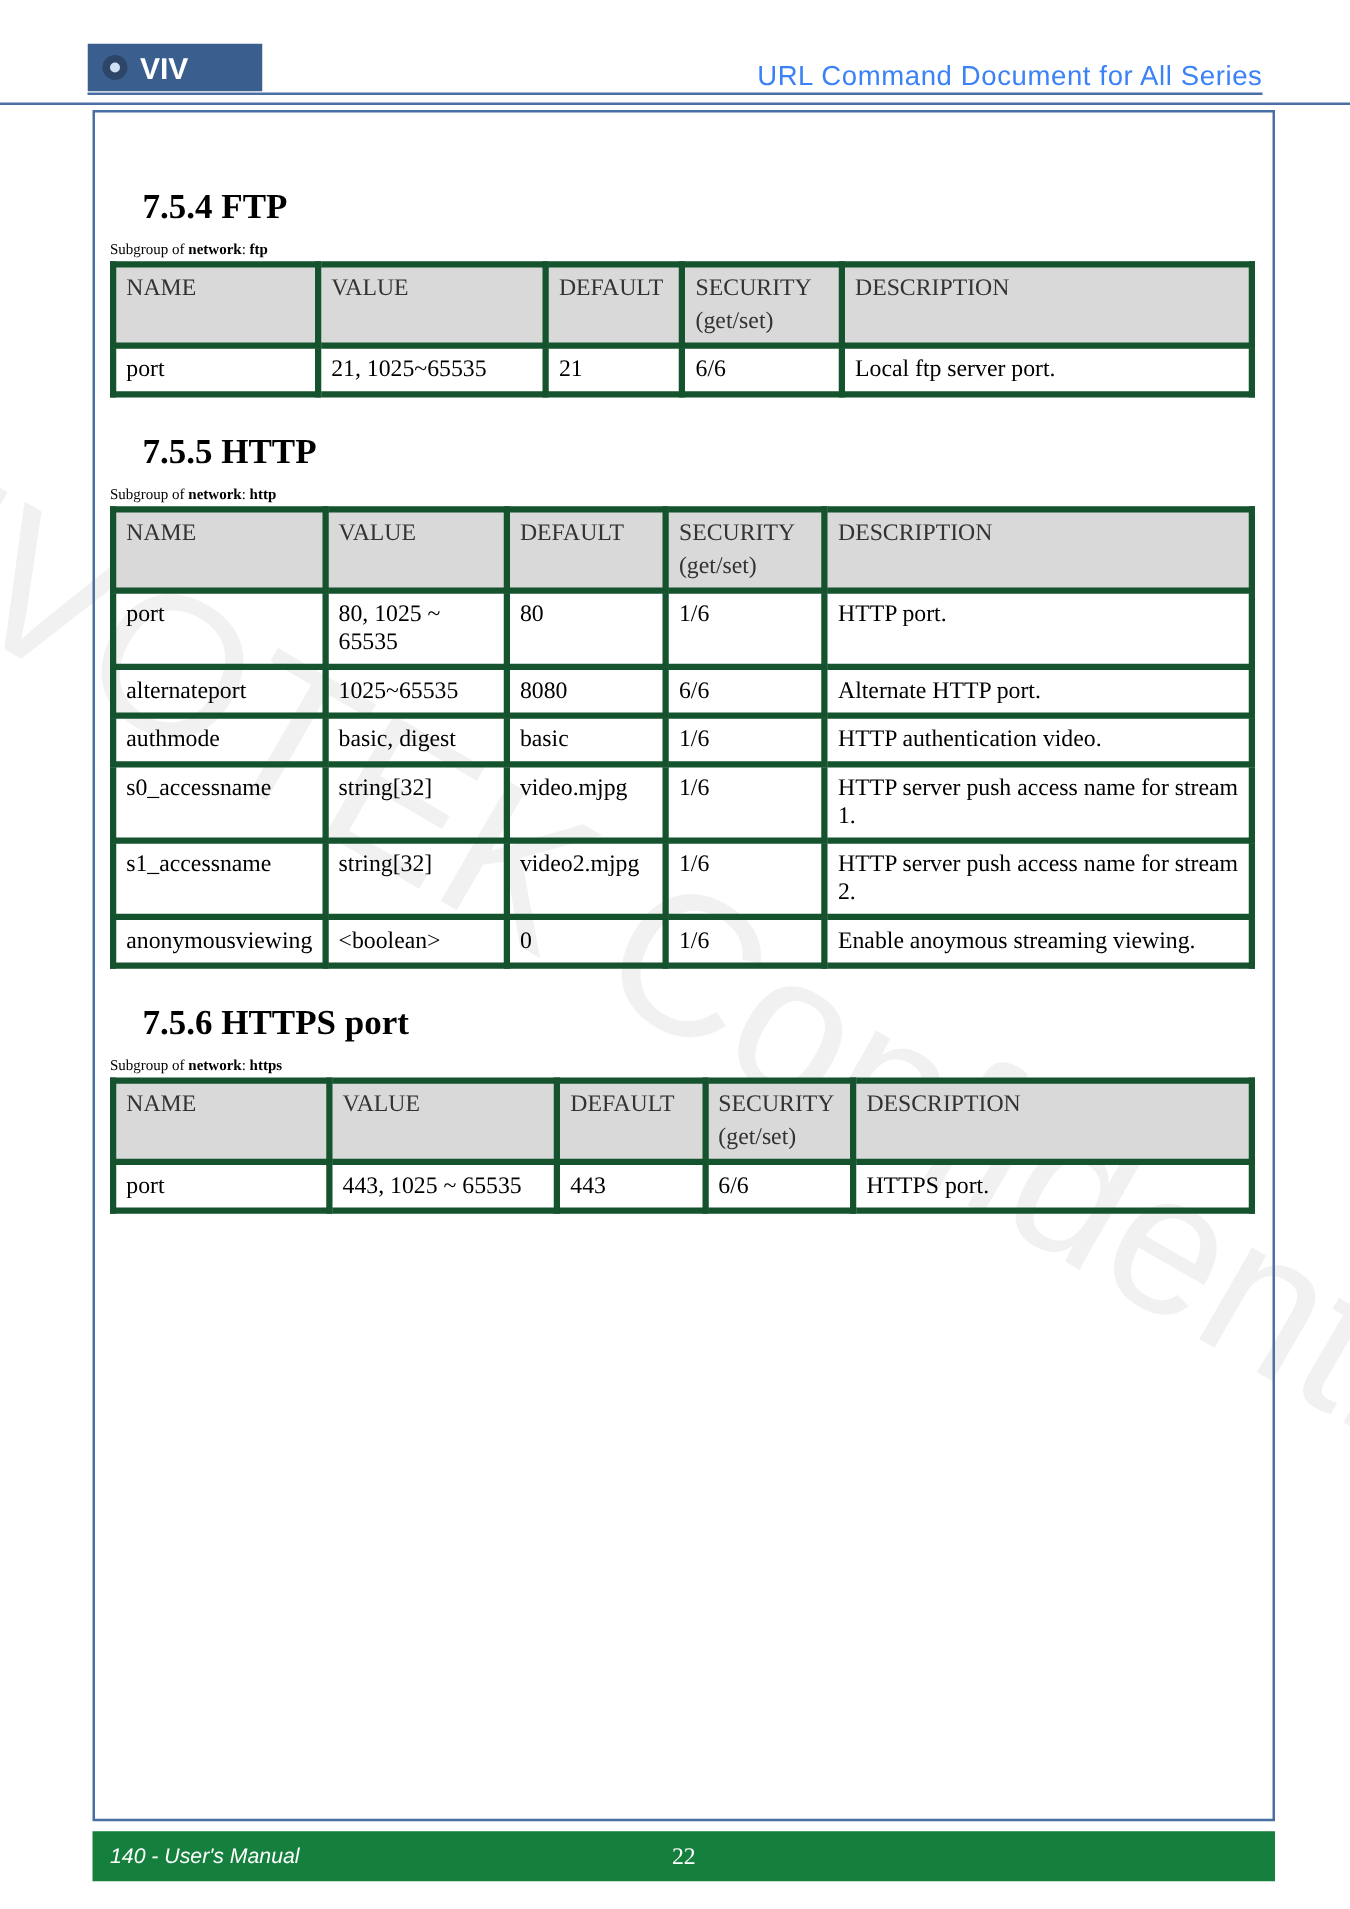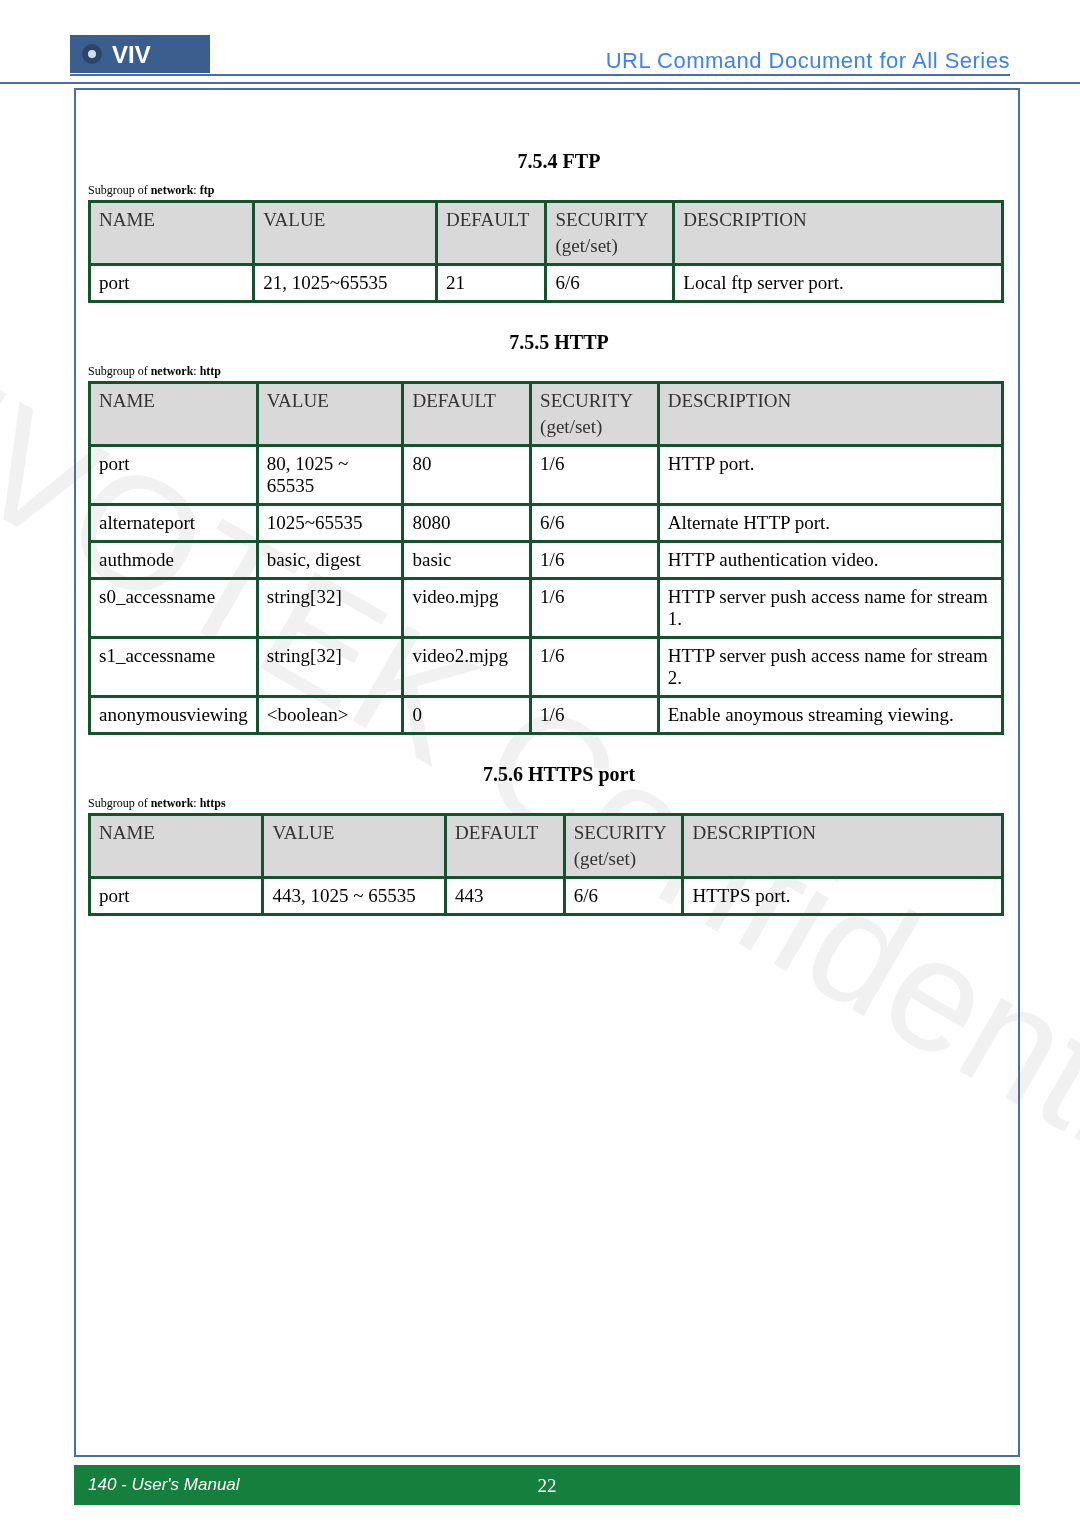--- a/index.html
+++ b/index.html
@@ -67,45 +67,44 @@
     transform: translate(-50%, -50%) rotate(30deg);
     font-size: 160px;
     font-family: Arial, sans-serif;
     color: rgba(120,120,120,0.10);
     white-space: nowrap;
     pointer-events: none;
     z-index: 0;
     font-weight: 400;
   }
   h2.section-head {
-    font-size: 20px;
+    font-size: 28px;
     font-weight: bold;
     margin: 28px 0 10px 26px;
     position: relative;
     z-index: 1;
-    text-align: center;
   }
   h2.section-head.first { margin-top: 30px; }
   .subgroup {
     font-size: 12px;
     margin: 4px 0 2px 0;
     position: relative;
     z-index: 1;
   }
   .subgroup .bold { font-weight: bold; }
   table.param-table {
     width: 100%;
     border-collapse: collapse;
     font-size: 19px;
     position: relative;
     z-index: 1;
     background: transparent;
   }
   table.param-table th, table.param-table td {
-    border: 3px solid #14532d;
+    border: 5px solid #14532d;
     padding: 6px 8px;
     vertical-align: top;
     text-align: left;
     font-weight: normal;
   }
   table.param-table th {
     background: #d9d9d9;
     color: #333;
   }
   .security-sub {

